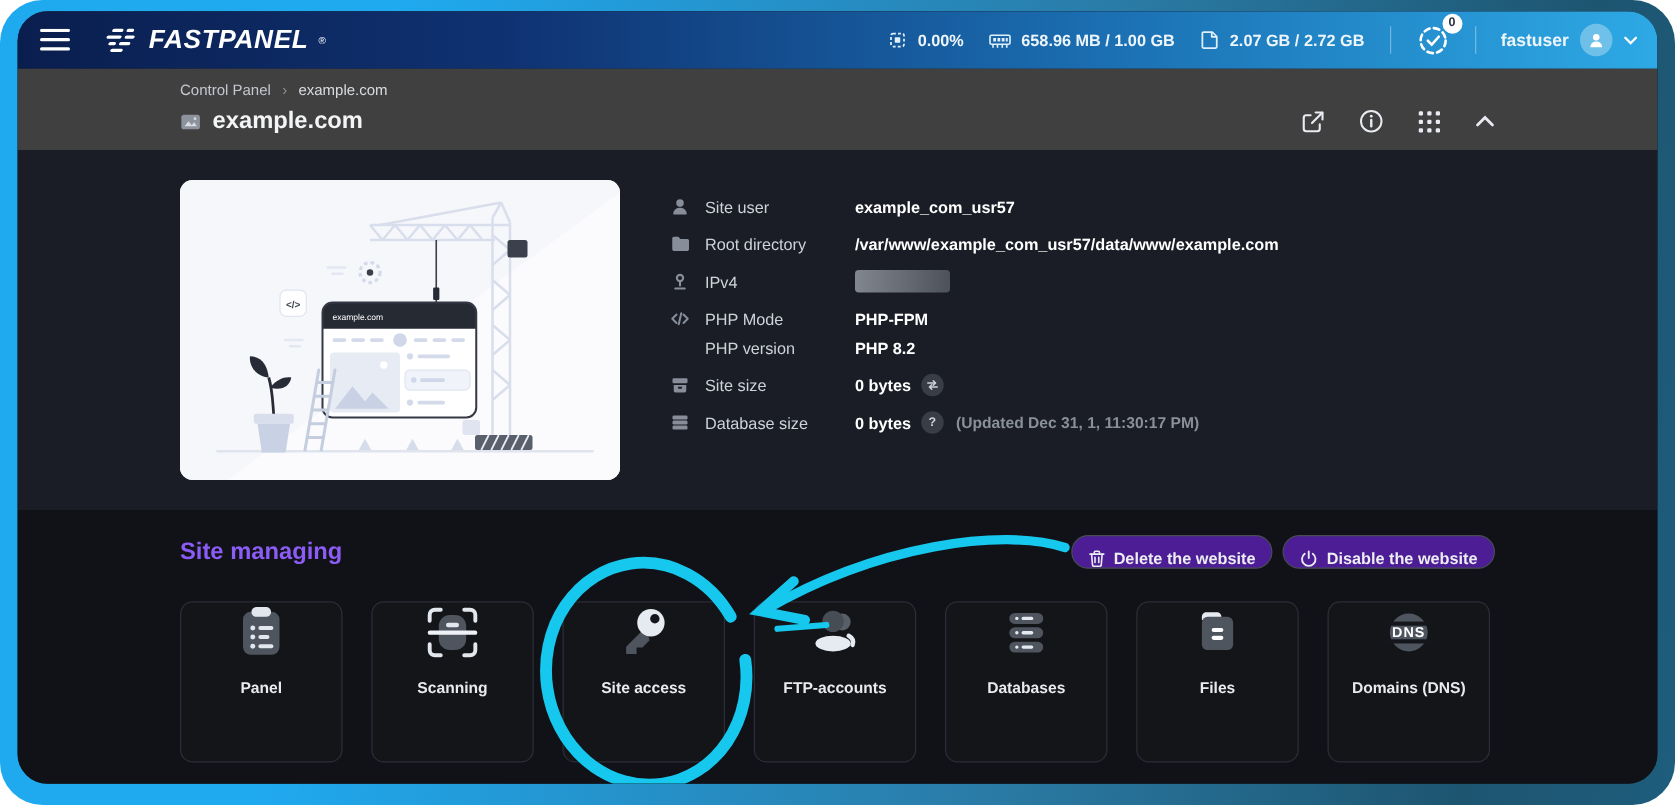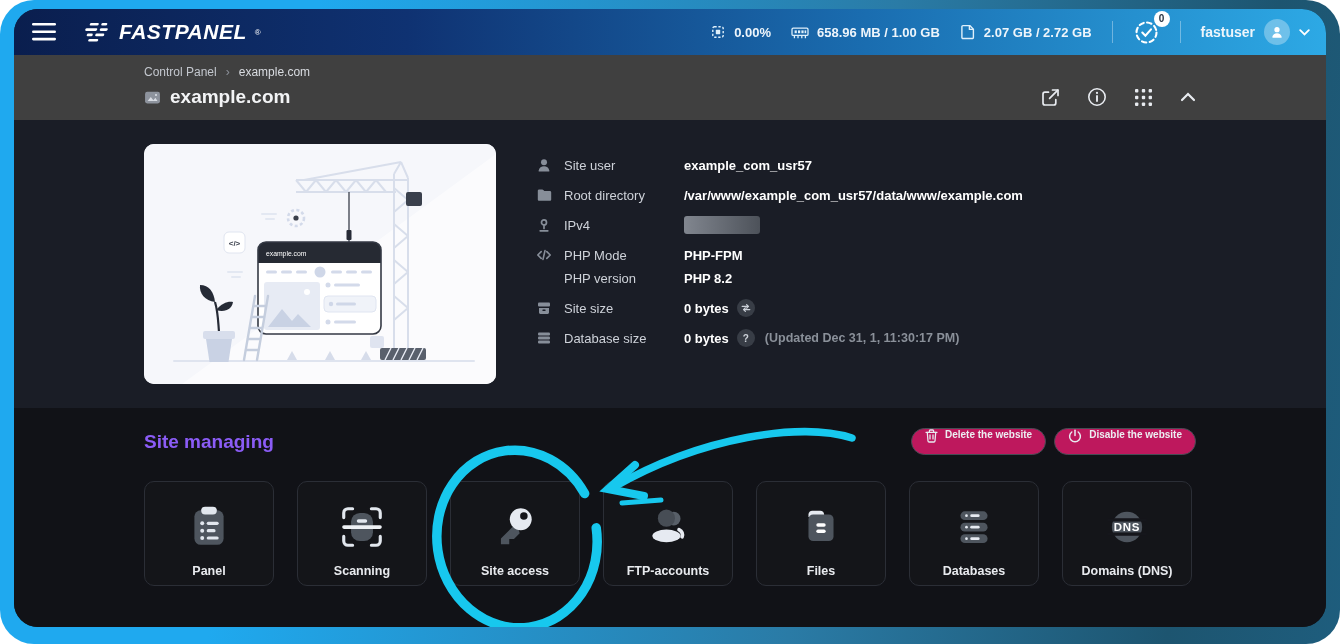--- a/index.html
+++ b/index.html
@@ -48,23 +48,23 @@
   .dvalue{font-size:13px;font-weight:700;color:#fff;display:flex;align-items:center;gap:8px}
   .redact{width:76px;height:18px;border-radius:3px;background:linear-gradient(90deg,#81868f,#4d525a);filter:blur(.6px)}
   .mini{width:18px;height:18px;border-radius:50%;background:#383d46;display:flex;align-items:center;justify-content:center;font-size:10px;color:#cdd2d9;font-weight:700;cursor:pointer;flex:0 0 auto}
   .note{font-size:12.5px;color:#8a9099;font-weight:700;margin-left:2px;white-space:nowrap}
 
   
   .managing{background:#111217;flex:1;padding-top:20px}
   .mg-head{display:flex;align-items:center}
   .mg-title{font-size:19px;font-weight:700;color:#8b5cf6}
   .mg-btns{margin-left:auto;display:flex;gap:8px}
-  .pill{display:flex;align-items:flex-start;gap:7px;height:27px;padding:0 13px;border:1px solid #474c55;border-radius:14px;background:#be185d;color:#eceef2;font-size:10px;font-weight:700;cursor:pointer;white-space:nowrap}
+  .pill{display:flex;align-items:flex-end;gap:7px;height:27px;padding:0 13px;border:1px solid #474c55;border-radius:14px;background:#4c1d95;color:#eceef2;font-size:13px;font-weight:700;cursor:pointer;white-space:nowrap}
   .cards{display:flex;gap:23px;margin-top:26px}
-  .card{width:130px;height:105px;border:1px solid #2b2e36;border-radius:10px;background:#141519;display:flex;flex-direction:column;align-items:center;padding-top:21px;cursor:pointer}
+  .card{width:130px;height:129px;border:1px solid #2b2e36;border-radius:10px;background:#141519;display:flex;flex-direction:column;align-items:center;cursor:pointer}
   .card svg{width:48px;height:48px}
   .card-label{margin-top:13px;font-size:12.5px;font-weight:700;color:#e8eaee}
 
   
   .annot{position:absolute;left:0;top:0;width:1312px;height:618px;pointer-events:none;z-index:6}
   .annot path,.annot ellipse{stroke:var(--accent,#17c8ee);fill:none;stroke-linecap:round}
 </style>
 </head>
 <body>
 
@@ -432,47 +432,47 @@
           <svg viewBox="0 0 46 46">
               <circle cx="28.5" cy="15" r="6.5" fill="#585f68"></circle>
               <circle cx="21.5" cy="14.5" r="8.2" fill="#474d55"></circle>
               <path d="M33.5 25.5q4.5 2.5 3 7" stroke="#e6eaf1" stroke-width="3.4" fill="none" stroke-linecap="round"></path>
               <ellipse cx="21.5" cy="31.5" rx="13.5" ry="6" fill="#e6eaf1"></ellipse>
             </svg>
           <span class="card-label">FTP-accounts</span>
         </div>
         <div class="card">
           <svg viewBox="0 0 46 46">
-              <path d="M11 11c0-2 1.6-3.6 3.6-3.6h7.8c2 0 3.6 1.6 3.6 3.6v2.5H11z" fill="#e6eaf1"></path>
-              <rect x="11" y="11" width="24" height="25.5" rx="4.5" fill="#4e555e"></rect>
-              <rect x="18.5" y="19.5" width="9" height="3.2" rx="1.6" fill="#ffffff"></rect>
-              <rect x="18.5" y="25.5" width="9" height="3.2" rx="1.6" fill="#ffffff"></rect>
-            </svg>
-          <span class="card-label">Files</span>
-        </div>
-        <div class="card">
-          <svg viewBox="0 0 46 46">
               <g fill="#4e555e">
                 <rect x="10" y="8" width="26" height="8.4" rx="4.2"></rect>
                 <rect x="10" y="19" width="26" height="8.4" rx="4.2"></rect>
                 <rect x="10" y="30" width="26" height="8.4" rx="4.2"></rect>
               </g>
               <g fill="#e6eaf1">
                 <circle cx="15.8" cy="12.2" r="1.3"></circle>
                 <rect x="19.4" y="10.9" width="9" height="2.6" rx="1.3"></rect>
                 <circle cx="15.8" cy="23.2" r="1.3"></circle>
                 <rect x="19.4" y="21.9" width="9" height="2.6" rx="1.3"></rect>
                 <circle cx="15.8" cy="34.2" r="1.3"></circle>
                 <rect x="19.4" y="32.9" width="9" height="2.6" rx="1.3"></rect>
               </g>
             </svg>
           <span class="card-label">Databases</span>
         </div>
         <div class="card">
           <svg viewBox="0 0 46 46">
+              <path d="M11 11c0-2 1.6-3.6 3.6-3.6h7.8c2 0 3.6 1.6 3.6 3.6v2.5H11z" fill="#e6eaf1"></path>
+              <rect x="11" y="11" width="24" height="25.5" rx="4.5" fill="#4e555e"></rect>
+              <rect x="18.5" y="19.5" width="9" height="3.2" rx="1.6" fill="#ffffff"></rect>
+              <rect x="18.5" y="25.5" width="9" height="3.2" rx="1.6" fill="#ffffff"></rect>
+            </svg>
+          <span class="card-label">Files</span>
+        </div>
+        <div class="card">
+          <svg viewBox="0 0 46 46">
               <circle cx="23" cy="23" r="14.5" fill="#4e555e"></circle>
               <rect x="4" y="14.6" width="38" height="3.2" fill="#15161b"></rect>
               <rect x="4" y="28.2" width="38" height="3.2" fill="#15161b"></rect>
               <text x="23" y="26.6" text-anchor="middle" font-size="11" font-weight="bold" fill="#ffffff" letter-spacing="0.8">DNS</text>
             </svg>
           <span class="card-label">Domains (DNS)</span>
         </div>
       </div>
     </div>
   </div>

